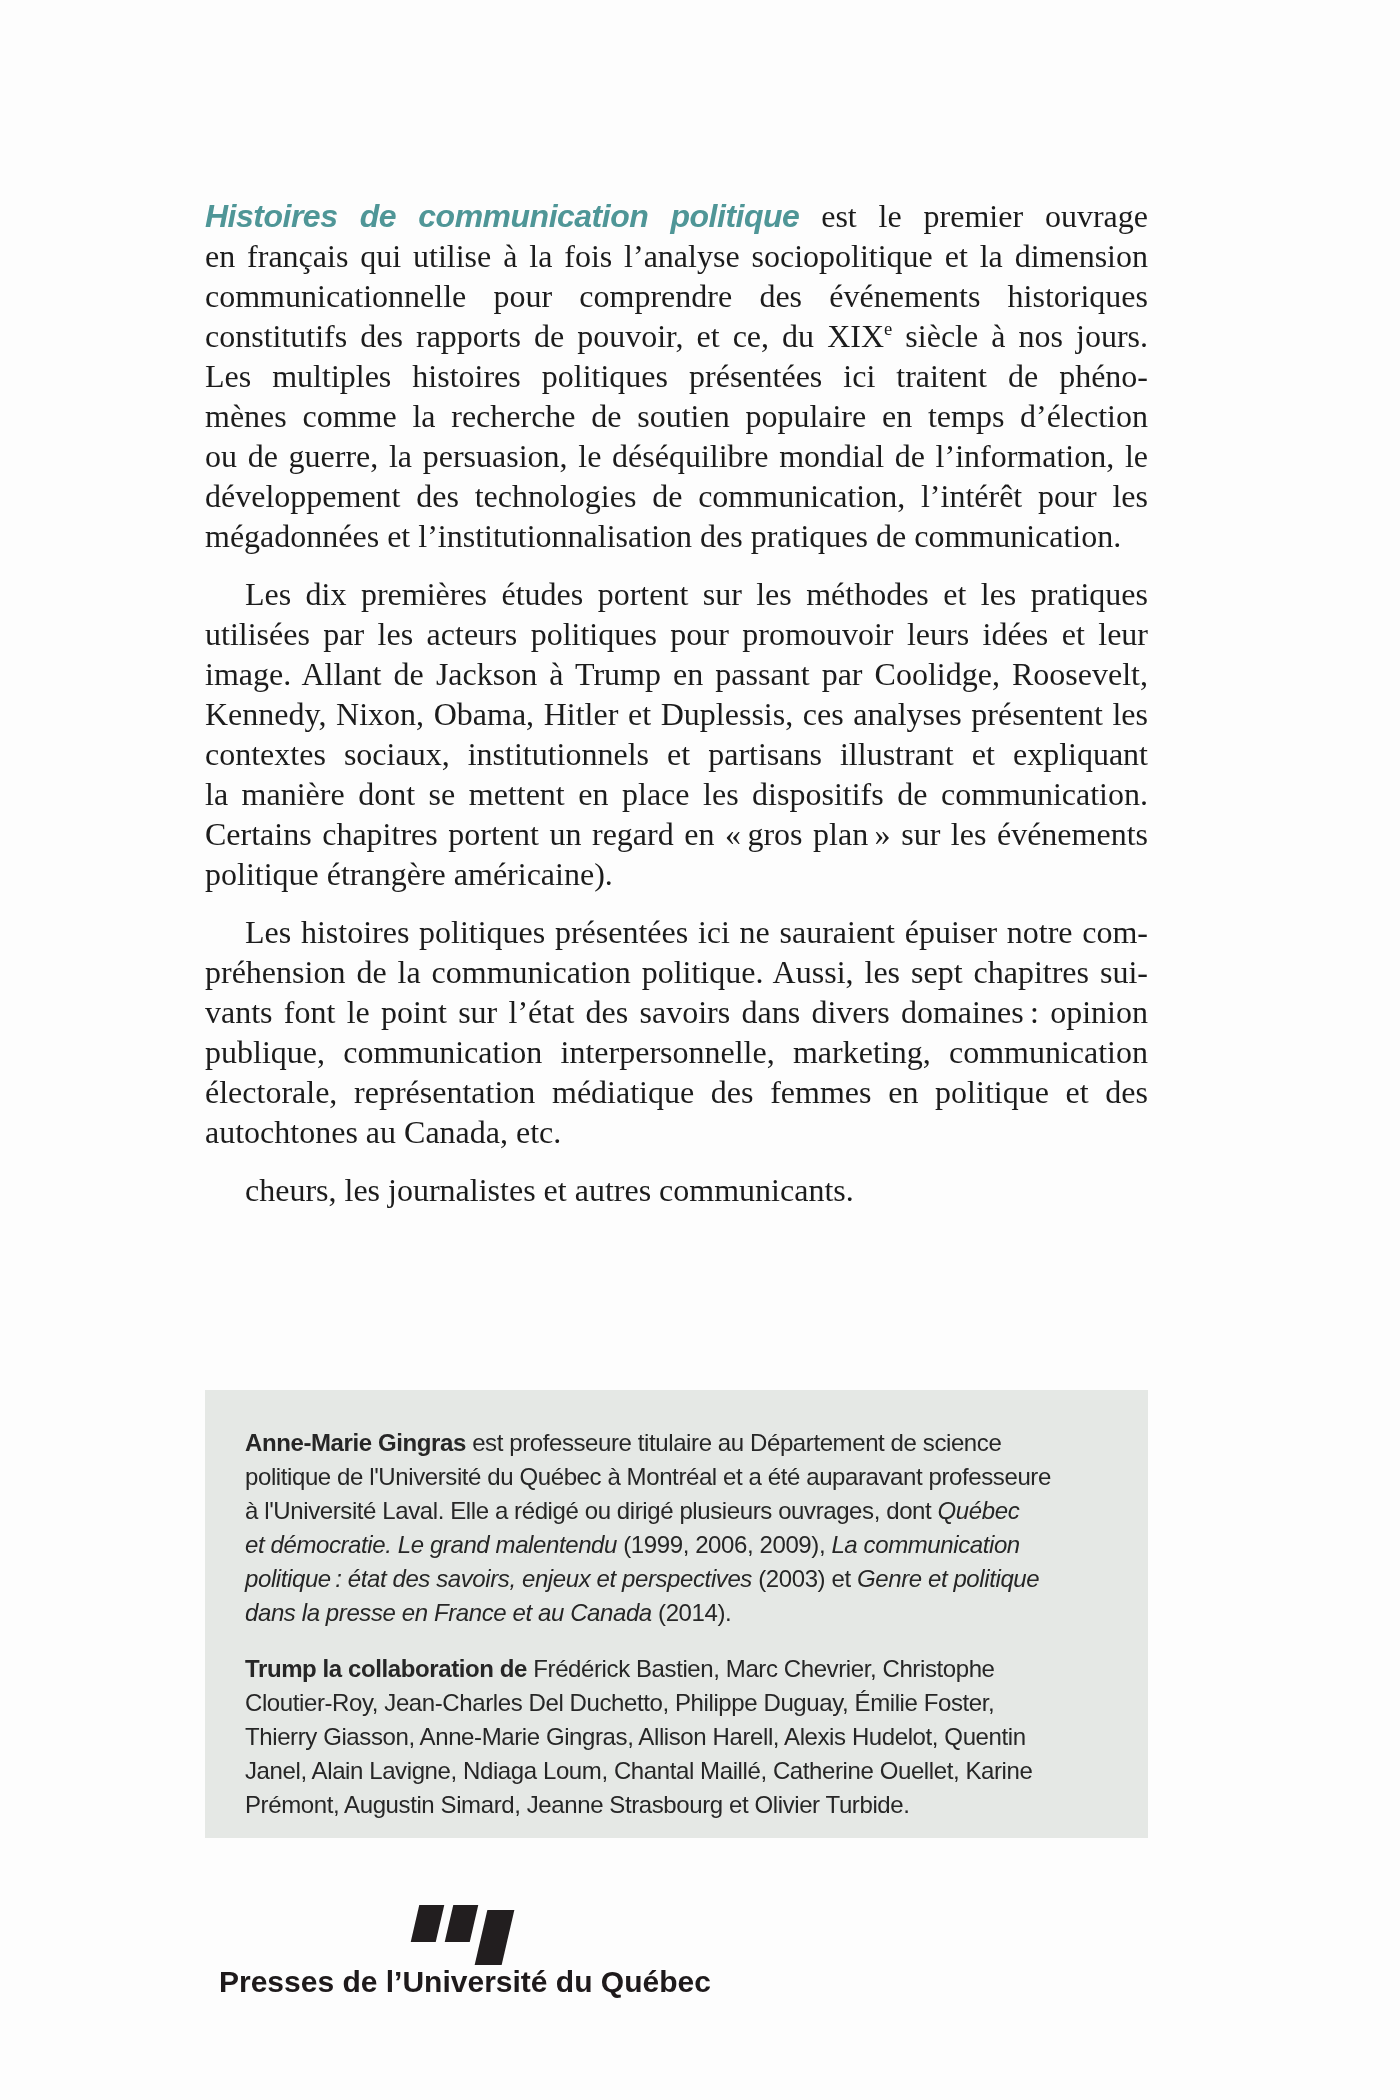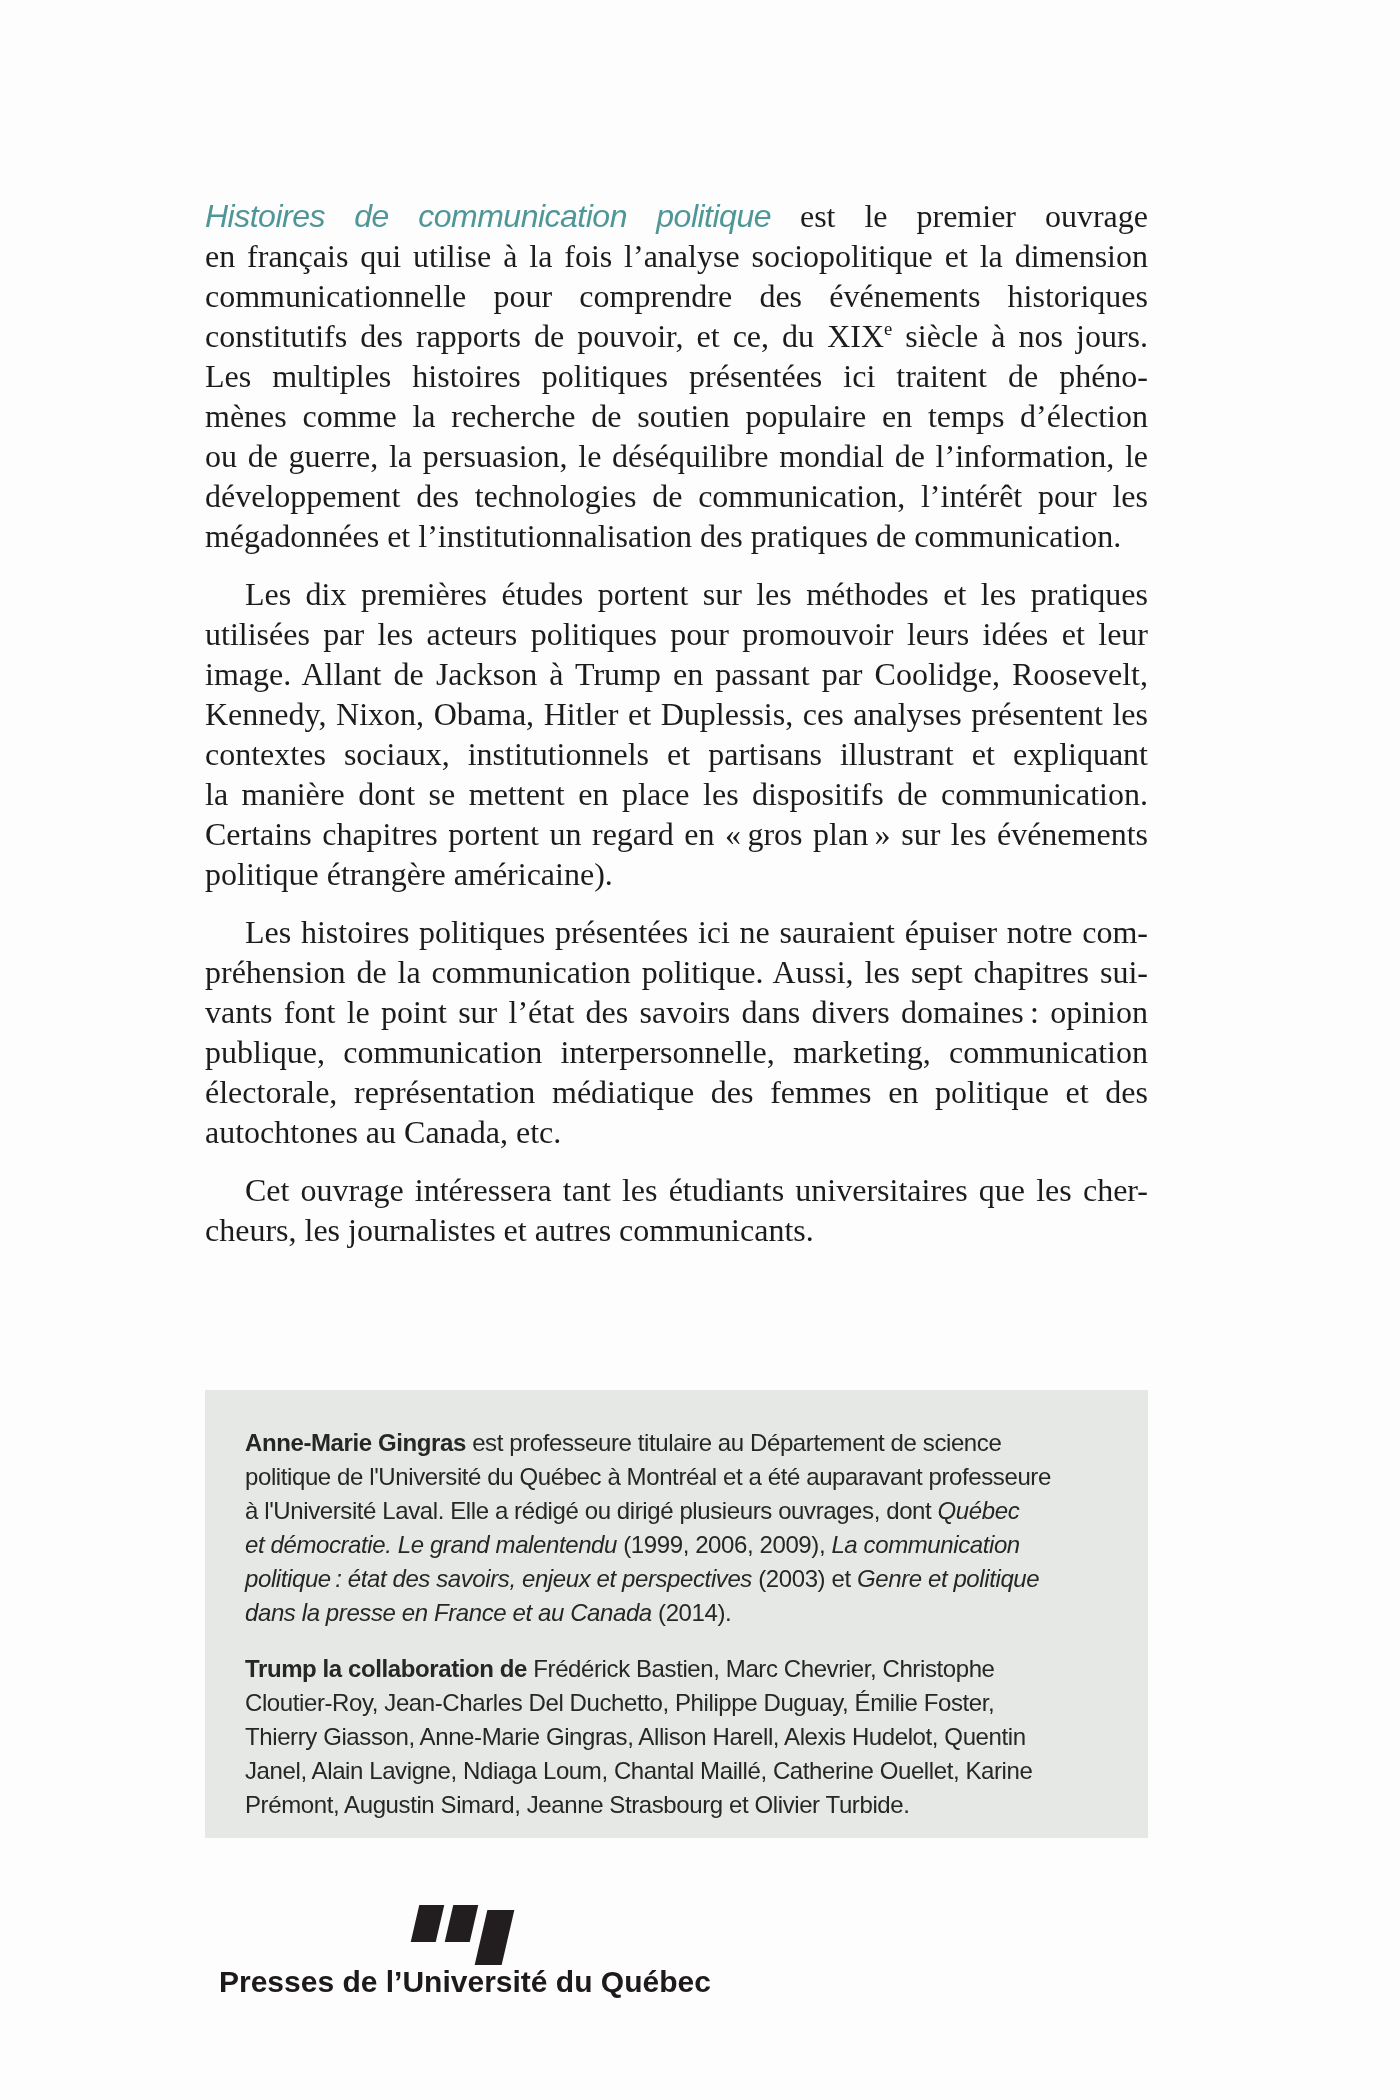--- a/index.html
+++ b/index.html
@@ -11,21 +11,21 @@
   
   .content {
     position:absolute; left:205px; top:196px; width:943px;
   }
   .content .para { font-size:32px; line-height:40px; }
   .content .para + .para { margin-top:18px; }
   .content .line.j { text-align:justify; text-align-last:justify; }
   .content .para.indent .line:first-child { text-indent:40px; }
   .bt {
     font-family:"Liberation Sans", sans-serif;
-    font-weight:normal; font-style:italic;
+    font-weight:bold; font-style:italic;
     color:#4f9697; letter-spacing:-0.5px;
   }
   sup { font-size:0.58em; vertical-align:super; line-height:0; }
 
   
   .bio-box {
     position:absolute; left:205px; top:1390px; width:943px;
     box-sizing:border-box; padding:36px 40px 16px 40px;
     background:#e5e8e5;
     font-family:Liberation Sans, sans-serif;
@@ -80,21 +80,20 @@
       </div>
       <div class="para indent">
         <div class="line j">Les histoires politiques présentées ici ne sauraient épuiser notre com-</div>
         <div class="line j">préhension de la communication politique. Aussi, les sept chapitres sui-</div>
         <div class="line j">vants font le point sur l’état des savoirs dans divers domaines : opinion</div>
         <div class="line j">publique, communication interpersonnelle, marketing, communication</div>
         <div class="line j">électorale, représentation médiatique des femmes en politique et des</div>
         <div class="line">autochtones au Canada, etc.</div>
       </div>
       <div class="para indent">
-        <div class="line j">Cet ouvrage intéressera tant les étudiants universitaires que les cher-</div>
         <div class="line">cheurs, les journalistes et autres communicants.</div>
       </div>
     </main>
 
   <section class="bio-box">
       <div class="para">
         <div class="line"><b>Anne-Marie Gingras</b> est professeure titulaire au Département de science</div>
         <div class="line">politique de l'Université du Québec à Montréal et a été auparavant professeure</div>
         <div class="line">à l'Université Laval. Elle a rédigé ou dirigé plusieurs ouvrages, dont <i>Québec</i></div>
         <div class="line"><i>et démocratie. Le grand malentendu</i> (1999, 2006, 2009), <i>La communication</i></div>

